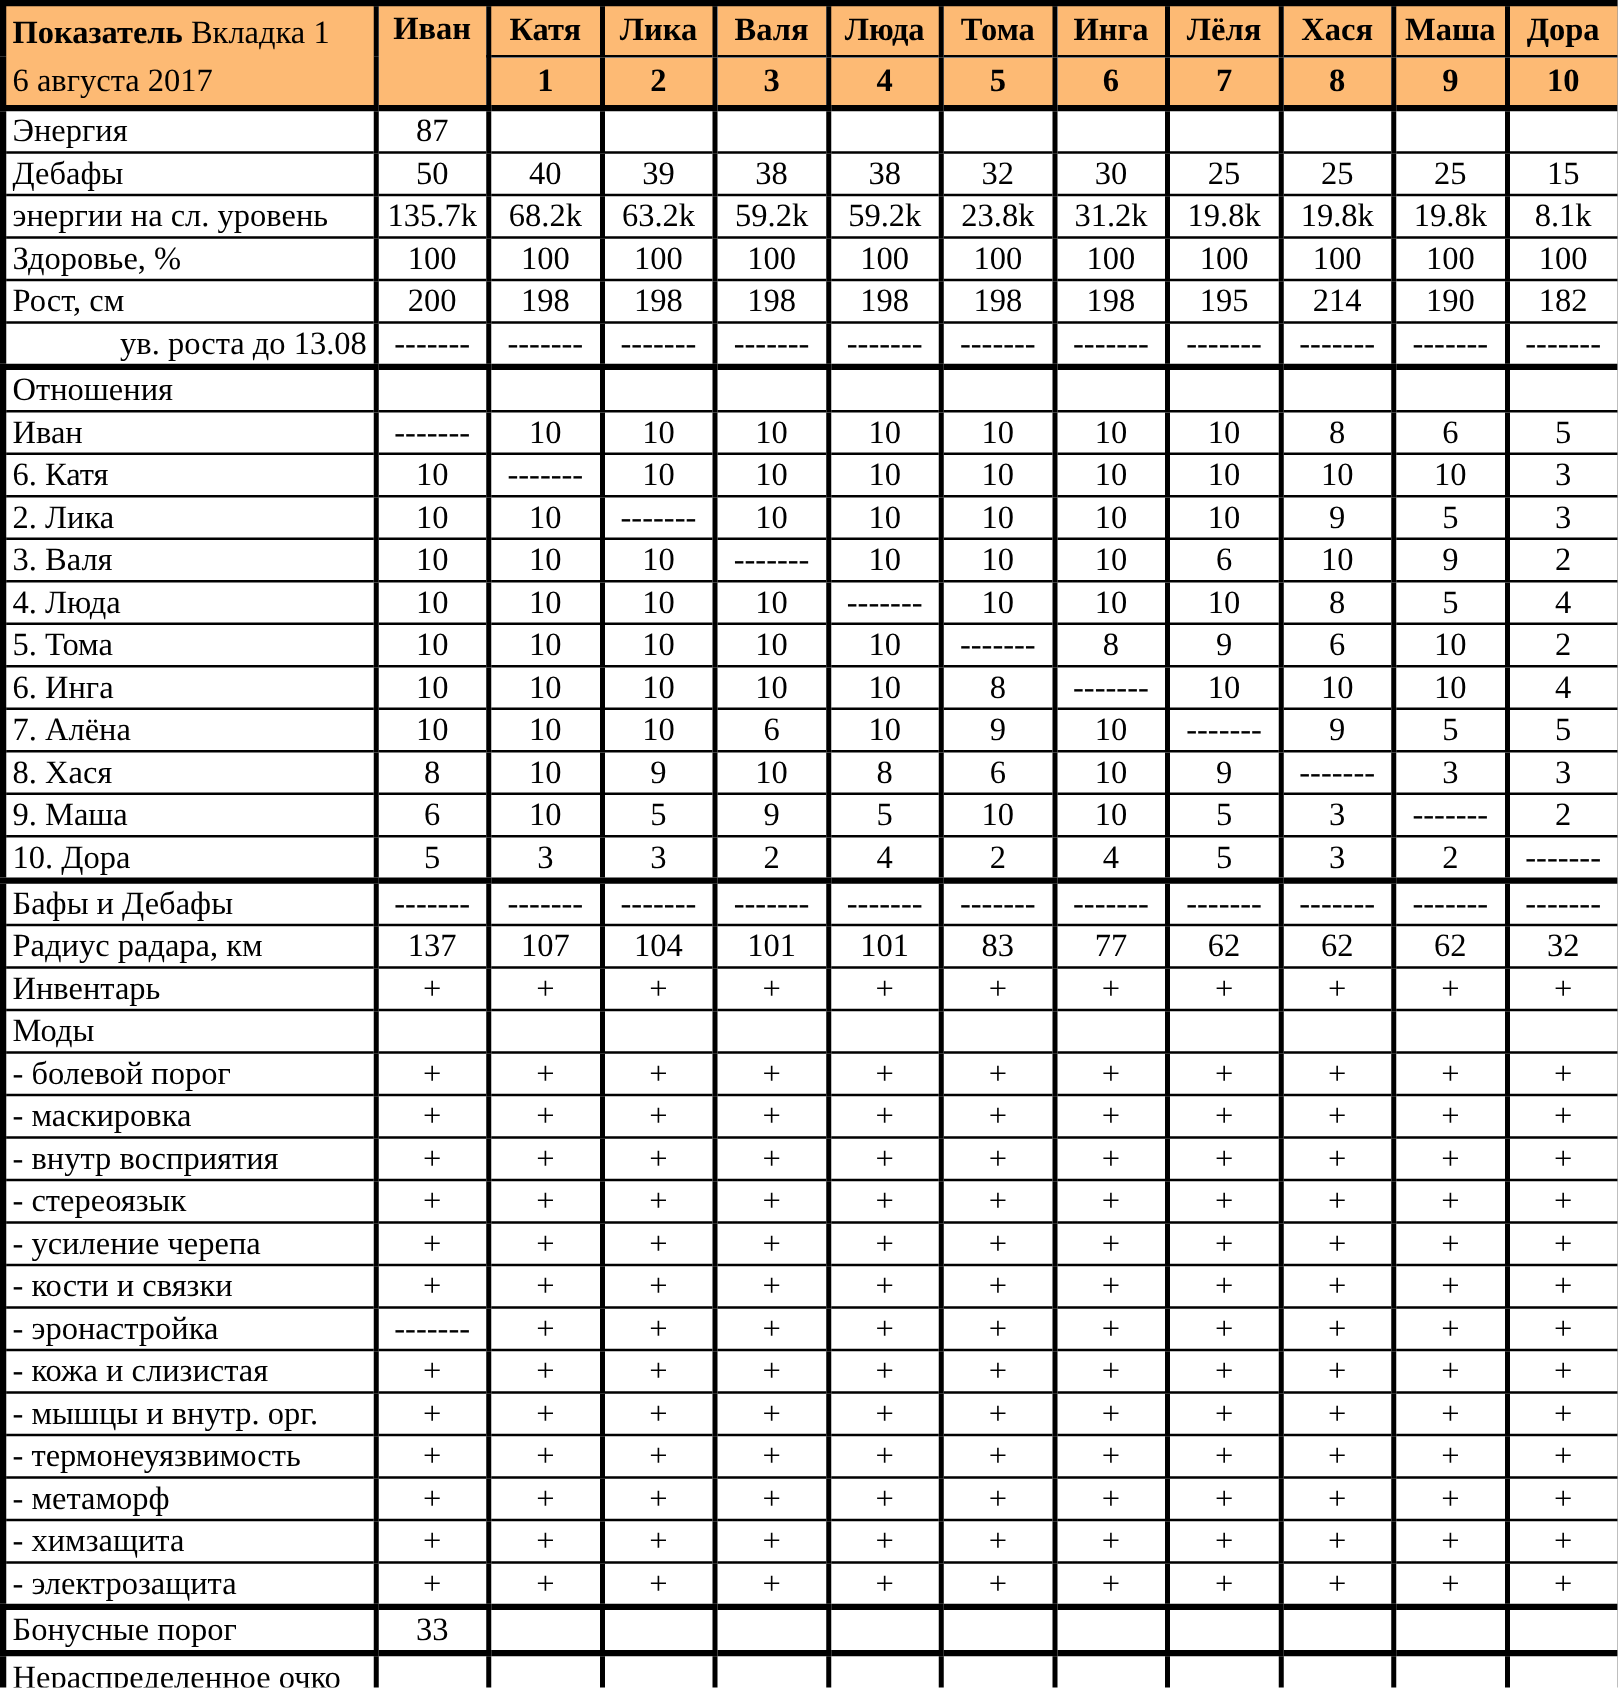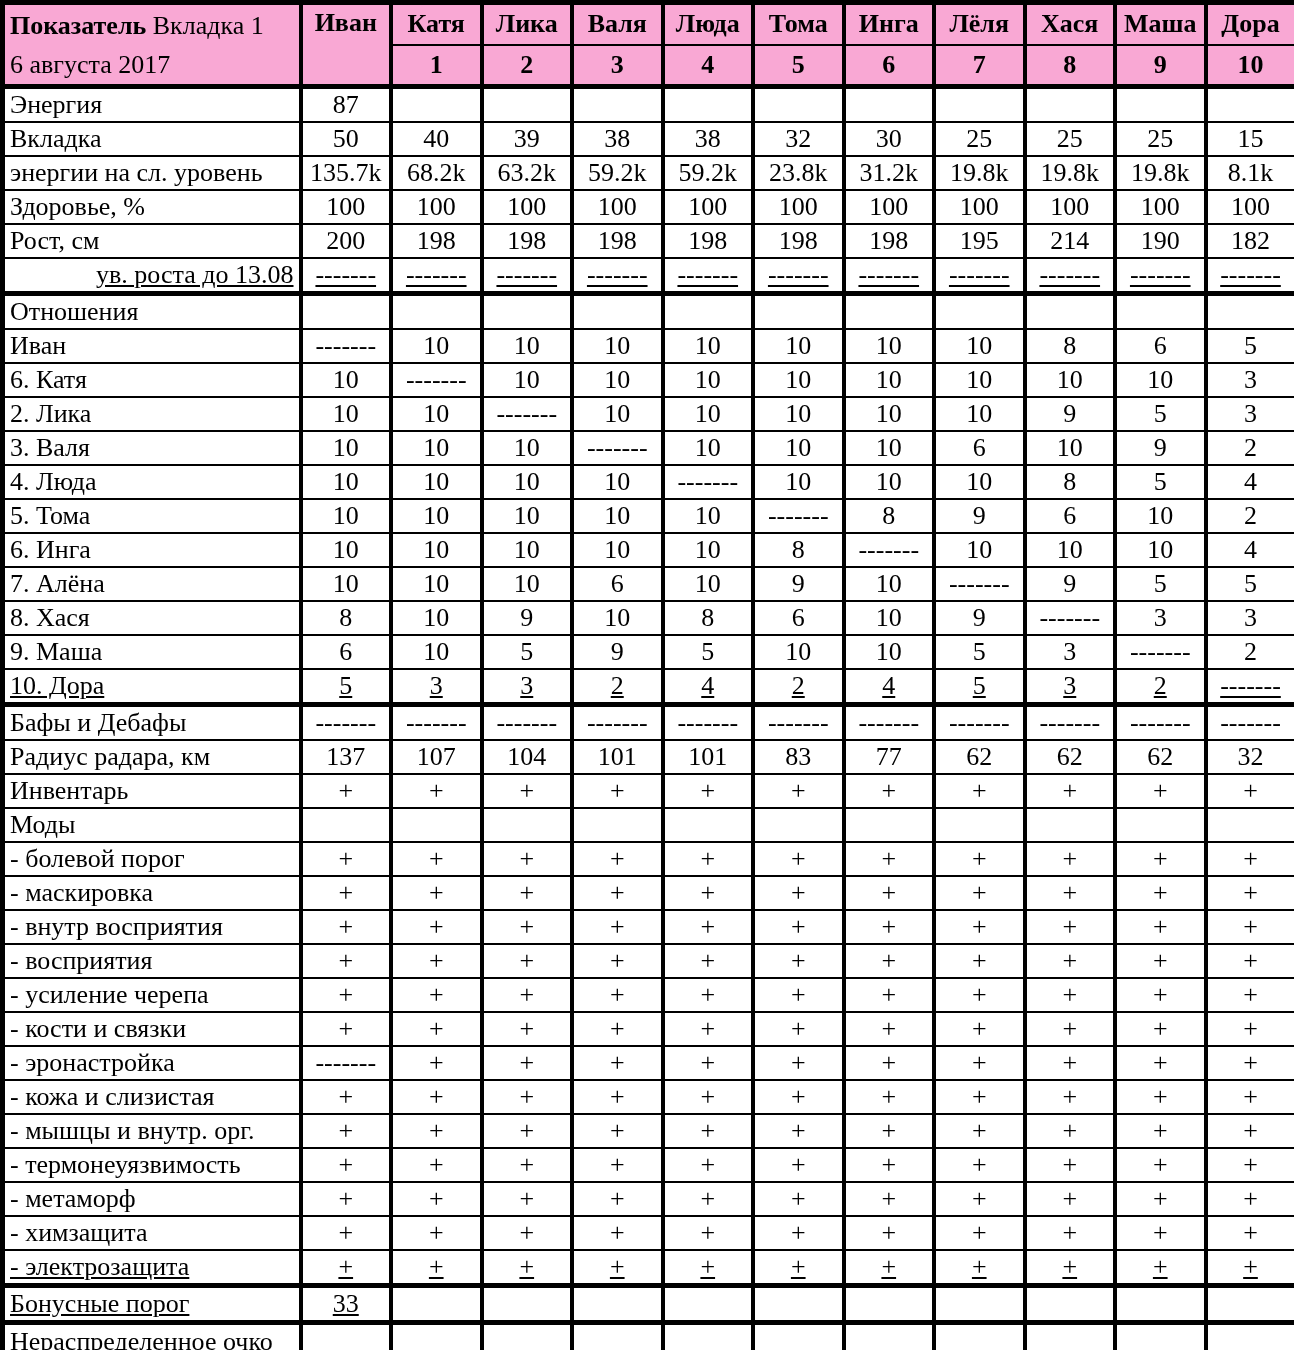--- a/index.html
+++ b/index.html
@@ -33,21 +33,21 @@
     white-space: nowrap;
   }
   table[data-name="stats-table"] { border: 5px solid #000; }
 
   thead tr { height: 41px; }
   thead th {
     font-size: 26px;
     font-weight: bold;
     text-align: center;
     vertical-align: middle;
-    background: #f9a8d4;
+    background: #fdba74;
   }
   th.corner {
     text-align: left;
     vertical-align: top;
     font-weight: normal;
     padding: 1px 4px 0 5px;
   }
   th.corner .line { font-size: 26px; line-height: 39px; }
   .bold { font-weight: bold; }
   th.span2 { vertical-align: top; padding-top: 3px; }
@@ -64,21 +64,21 @@
     text-align: left;
     padding-left: 5px;
     white-space: normal;
     line-height: 32px;
     margin-left: 36px;
   }
   tbody td.label.right {
     text-align: right;
     padding-right: 5px;
   }
-  tr.thick td { border-bottom: 5px solid #000; text-decoration: underline; }
+  tr.thick td { border-bottom: 5px solid #000; }
 </style>
 </head>
 <body>
 
 <table data-name="stats-table">
   <colgroup>
     <col class="label-col">
     <col class="data-col">
       <col class="data-col">
       <col class="data-col">
@@ -131,21 +131,21 @@
         <td data-name="cell"></td>
         <td data-name="cell"></td>
         <td data-name="cell"></td>
         <td data-name="cell"></td>
         <td data-name="cell"></td>
         <td data-name="cell"></td>
         <td data-name="cell"></td>
         <td data-name="cell"></td>
       </tr>
       <tr data-name="table-row">
-        <td class="label" data-name="row-label">Вкладка</td>
+        <td class="label" data-name="row-label">Дебафы</td>
         <td data-name="cell">50</td>
         <td data-name="cell">40</td>
         <td data-name="cell">39</td>
         <td data-name="cell">38</td>
         <td data-name="cell">38</td>
         <td data-name="cell">32</td>
         <td data-name="cell">30</td>
         <td data-name="cell">25</td>
         <td data-name="cell">25</td>
         <td data-name="cell">25</td>
@@ -467,21 +467,21 @@
         <td data-name="cell">+</td>
         <td data-name="cell">+</td>
         <td data-name="cell">+</td>
         <td data-name="cell">+</td>
         <td data-name="cell">+</td>
         <td data-name="cell">+</td>
         <td data-name="cell">+</td>
         <td data-name="cell">+</td>
       </tr>
       <tr data-name="table-row">
-        <td class="label" data-name="row-label">- восприятия</td>
+        <td class="label" data-name="row-label">- стереоязык</td>
         <td data-name="cell">+</td>
         <td data-name="cell">+</td>
         <td data-name="cell">+</td>
         <td data-name="cell">+</td>
         <td data-name="cell">+</td>
         <td data-name="cell">+</td>
         <td data-name="cell">+</td>
         <td data-name="cell">+</td>
         <td data-name="cell">+</td>
         <td data-name="cell">+</td>

